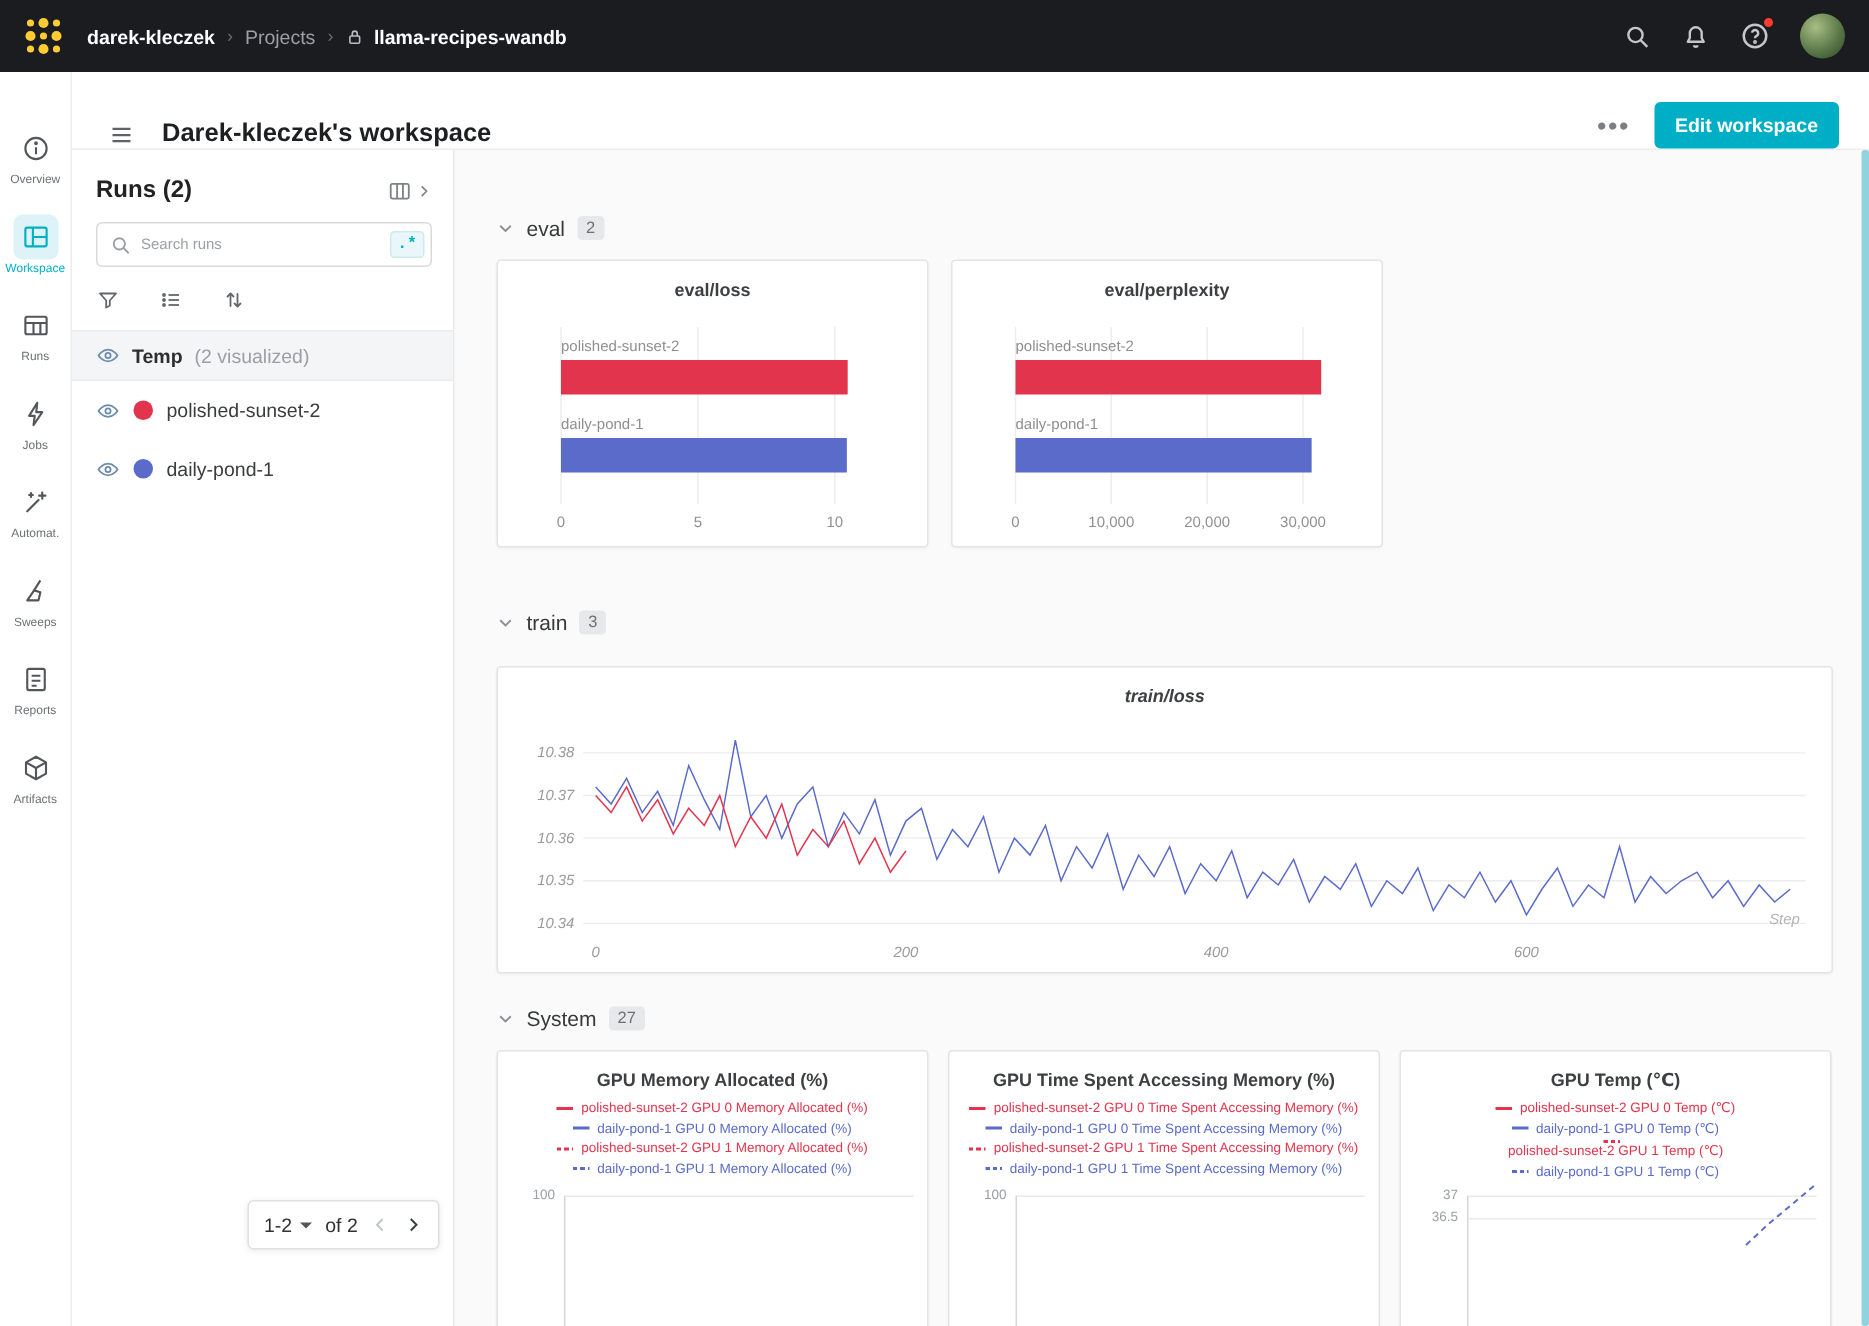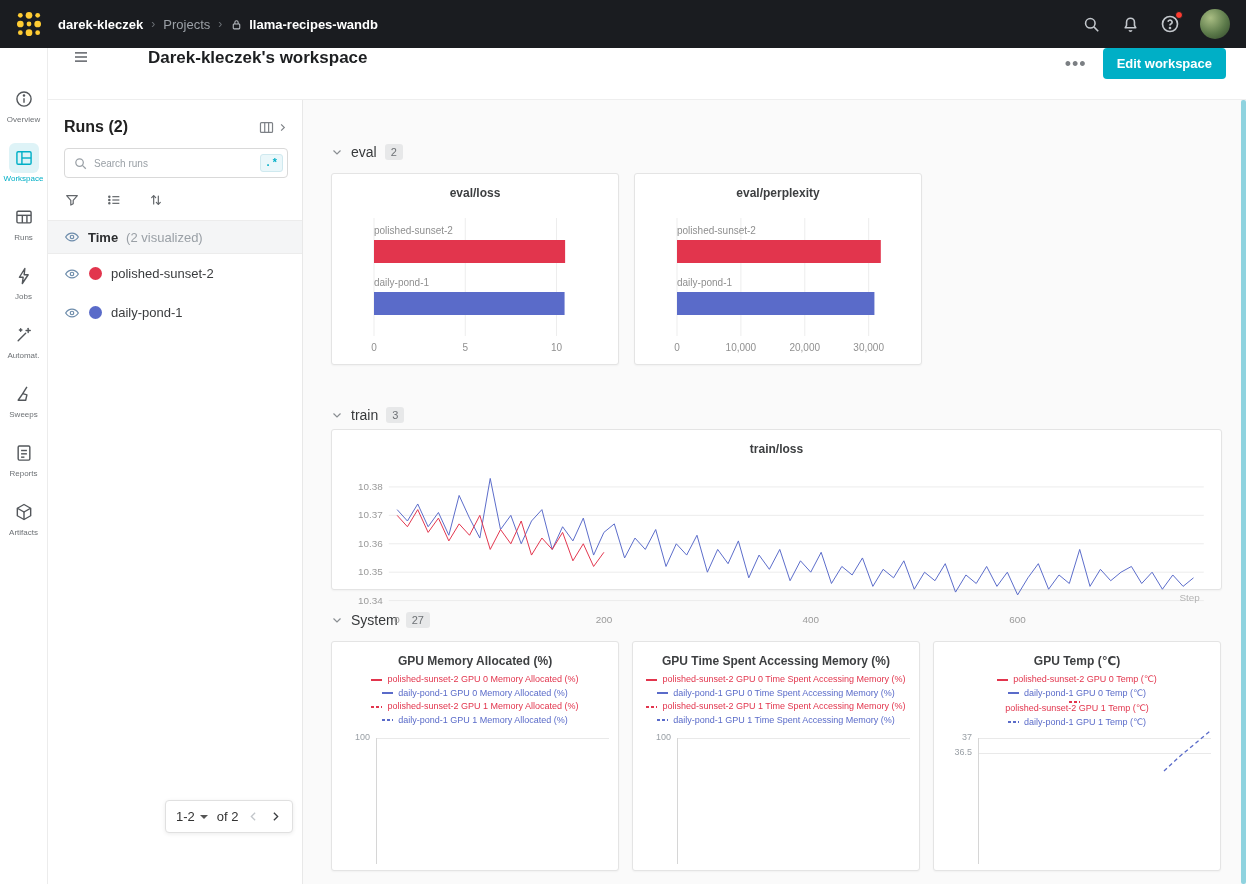--- a/index.html
+++ b/index.html
@@ -29,21 +29,21 @@
   .rail-item { width:48px; height:59px; display:flex; flex-direction:column; align-items:center;
     cursor:pointer; color:#53575b; }
   .rail-item .ic { width:30px; height:30px; display:flex; align-items:center; justify-content:center;
     border-radius:6px; }
   .rail-item .lbl { font-size:8px; color:#6d7175; margin-top:1px; }
   .rail-item.active .ic { background:#DEF3F7; color:var(--accent,#00A9C4); }
   .rail-item.active .lbl { color:var(--accent,#00A9C4); }
 
   
   .ws-header { position:absolute; left:48px; top:48px; right:0; height:52px; background:#fff;
-    border-bottom:1px solid #eeeeee; display:flex; align-items:flex-start; padding:0 20px 0 24px; z-index:10;gap:40px; }
+    border-bottom:1px solid #eeeeee; display:flex; align-items:flex-end; padding:0 20px 0 24px; z-index:10; }
   .burger { color:#5f6368; display:inline-flex; cursor:pointer; margin-right:18px; }
   .ws-title { font-size:17px; font-weight:700; color:#1d1f21; }
   .ws-right { margin-left:auto; display:flex; align-items:center; gap:16px; }
   .more-btn { color:#7b7f83; font-size:18px; letter-spacing:1px; cursor:pointer; line-height:10px; }
   .edit-btn { background:var(--accent,#00A9C4); color:#fff; font-size:13px; font-weight:700;
     border:none; border-radius:4px; padding:8px 14px; cursor:pointer; }
 
   
   .runsbar { position:absolute; left:48px; top:100px; width:255px; bottom:0; background:#fff;
     border-right:1px solid #e8e8e8; z-index:5; }
@@ -92,21 +92,21 @@
   .section-head { display:flex; align-items:center; gap:8px; margin-top:26px; }
   .section-head.mt1 { margin-top:42px; } .section-head.mt2 { margin-top:22px; }
   .sec-chev { color:#8a8e92; display:inline-flex; cursor:pointer; }
   .sec-label { font-size:14px; color:#37393b; }
   .sec-count { background:#e7e8e9; color:#6d7175; font-size:11px; border-radius:3px; padding:2px 6px; }
 
   .panel-row { display:flex; gap:15px; margin-top:13px; }
   .panel { background:#fff; border:1px solid #e4e4e4; border-radius:3px;
     box-shadow:0 1px 2px rgba(0,0,0,.04); position:relative; }
   .panel.small { width:288px; height:192px; }
-  .panel.wide  { width:891px; height:161px; margin-top:6px; }
+  .panel.wide  { width:891px; height:205px; margin-top:21px;font-style:italic; }
   .panel.sys   { width:288px; height:230px; }
   .panel-title { position:absolute; top:12px; left:0; right:0; text-align:center; font-size:12px;
     font-weight:700; color:#3d3f41; }
   .panel.small svg { position:absolute; left:0; top:30px; width:286px; height:158px; }
   .panel.wide svg.big { position:absolute; left:0; top:0; width:889px; height:203px; }
 
   .train-pager { display:flex; align-items:center; justify-content:flex-end; gap:14px;
     margin-top:14px; font-size:13px; color:#5e6266; }
 
   
@@ -327,21 +327,21 @@
       </svg>
       </span>
   </div>
   <div class="runs-name-row">
     <span class="eye">
       <svg class="icon" width="16" height="16" viewBox="0 0 24 24" fill="none" stroke="currentColor" stroke-width="1.8">
         <path d="M2.5 12S6 6.2 12 6.2 21.5 12 21.5 12 18 17.8 12 17.8 2.5 12 2.5 12z"></path>
           <circle cx="12" cy="12" r="2.6"></circle>
       </svg>
       </span>
-    <span class="nm">Time</span>
+    <span class="nm">Temp</span>
     <span class="viz">(2 visualized)</span>
   </div>
   <div class="run-row">
     <span class="eye">
       <svg class="icon" width="16" height="16" viewBox="0 0 24 24" fill="none" stroke="currentColor" stroke-width="1.8">
         <path d="M2.5 12S6 6.2 12 6.2 21.5 12 21.5 12 18 17.8 12 17.8 2.5 12 2.5 12z"></path>
           <circle cx="12" cy="12" r="2.6"></circle>
       </svg>
       </span>
     <span class="run-dot" style="color: rgb(226, 53, 77);"></span>

